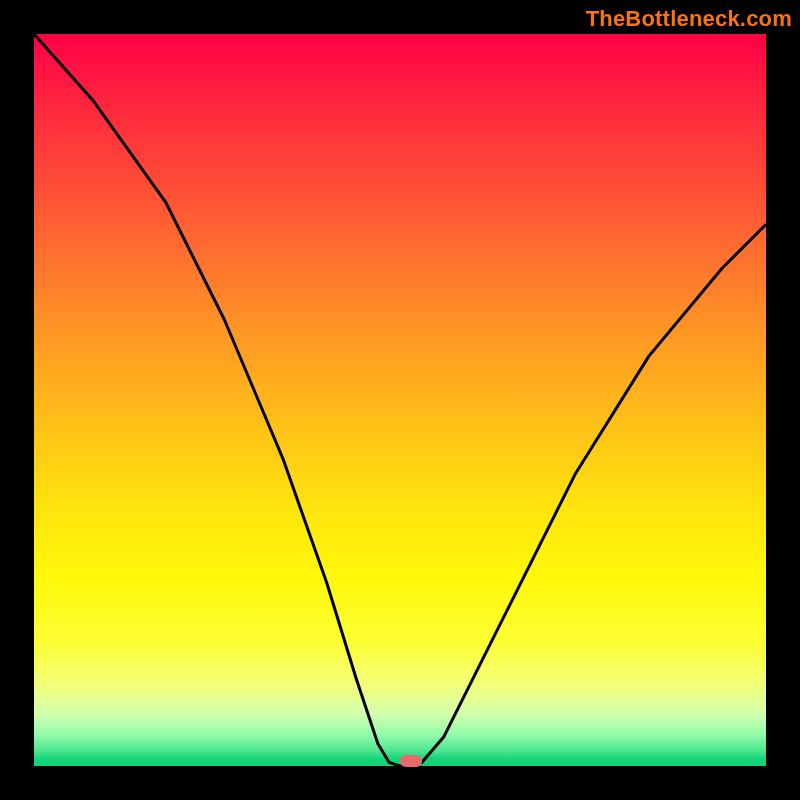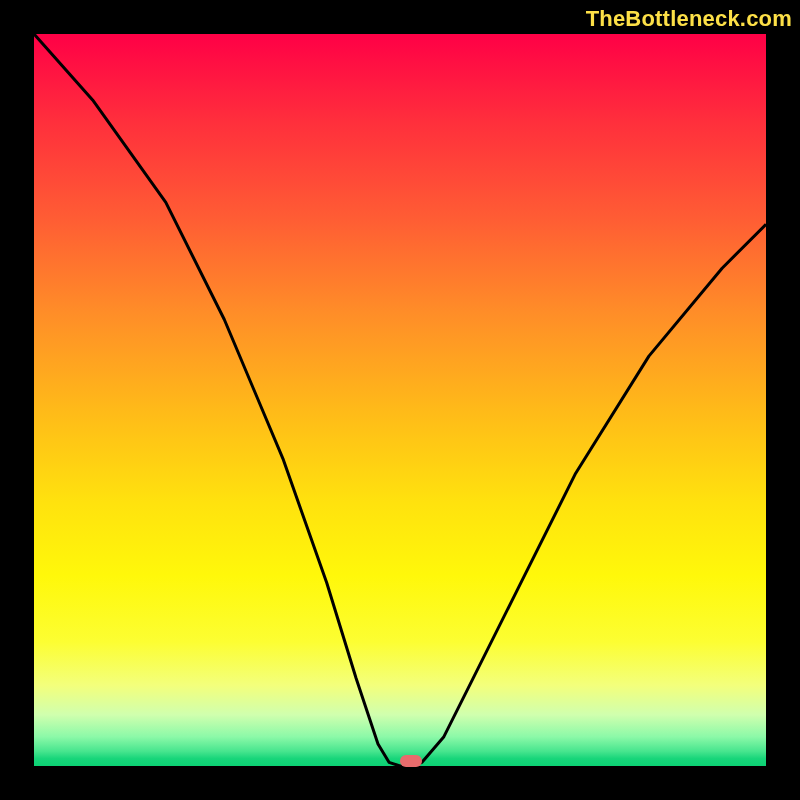--- a/index.html
+++ b/index.html
@@ -45,21 +45,21 @@
       #0cd274 100%
     );
   }
   .watermark {
     position: absolute;
     top: 6px;
     right: 8px;
     font-family: Arial, Helvetica, sans-serif;
     font-size: 22px;
     font-weight: 600;
-    color: #fde047;
+    color: #f97316;
     letter-spacing: 0.2px;
     user-select: none;
   }
   .marker {
     position: absolute;
     width: 22px;
     height: 12px;
     border-radius: 6px;
     background: #e86b6c;
     left: 413px;

